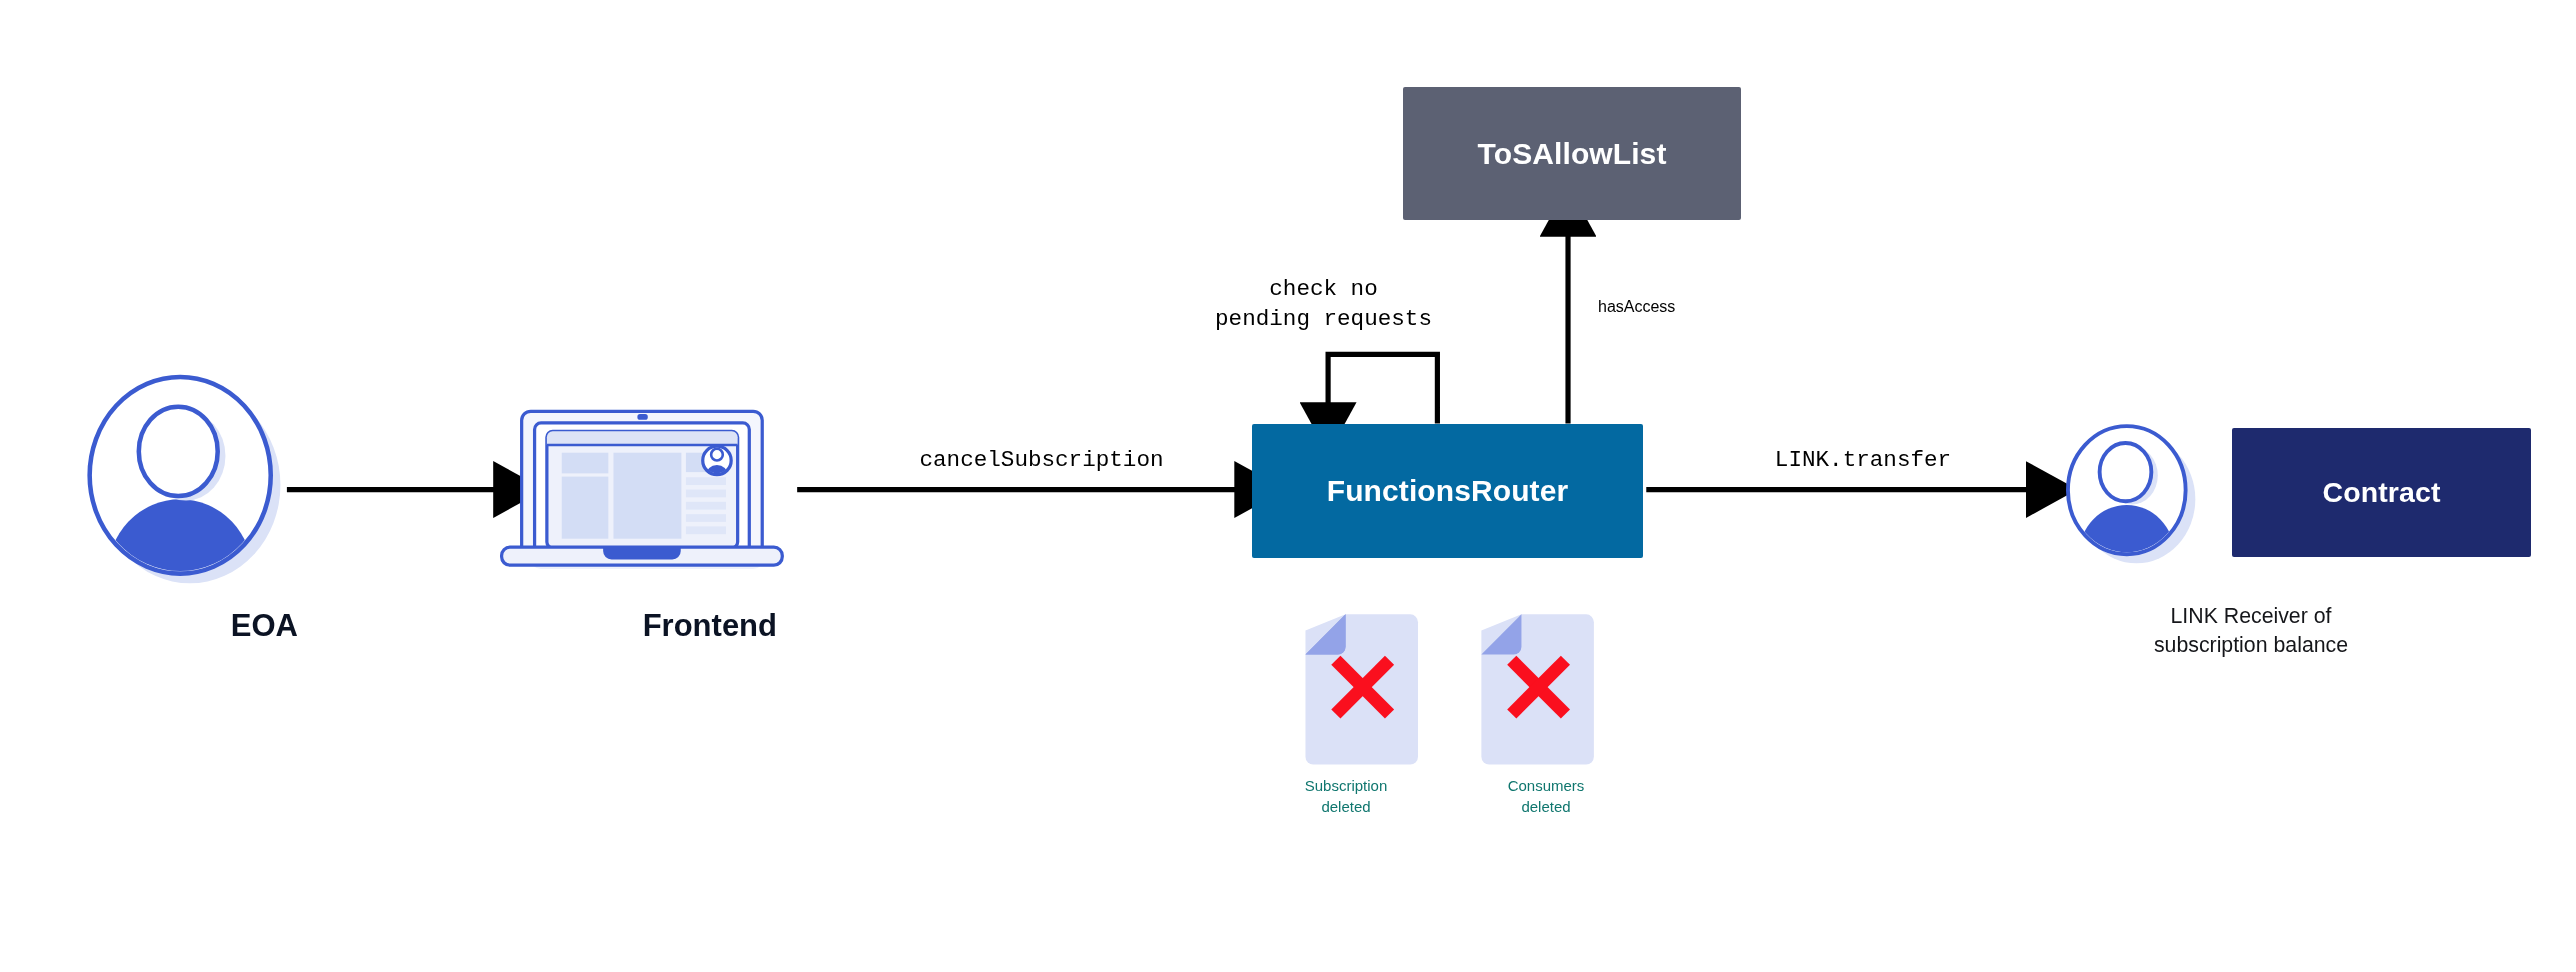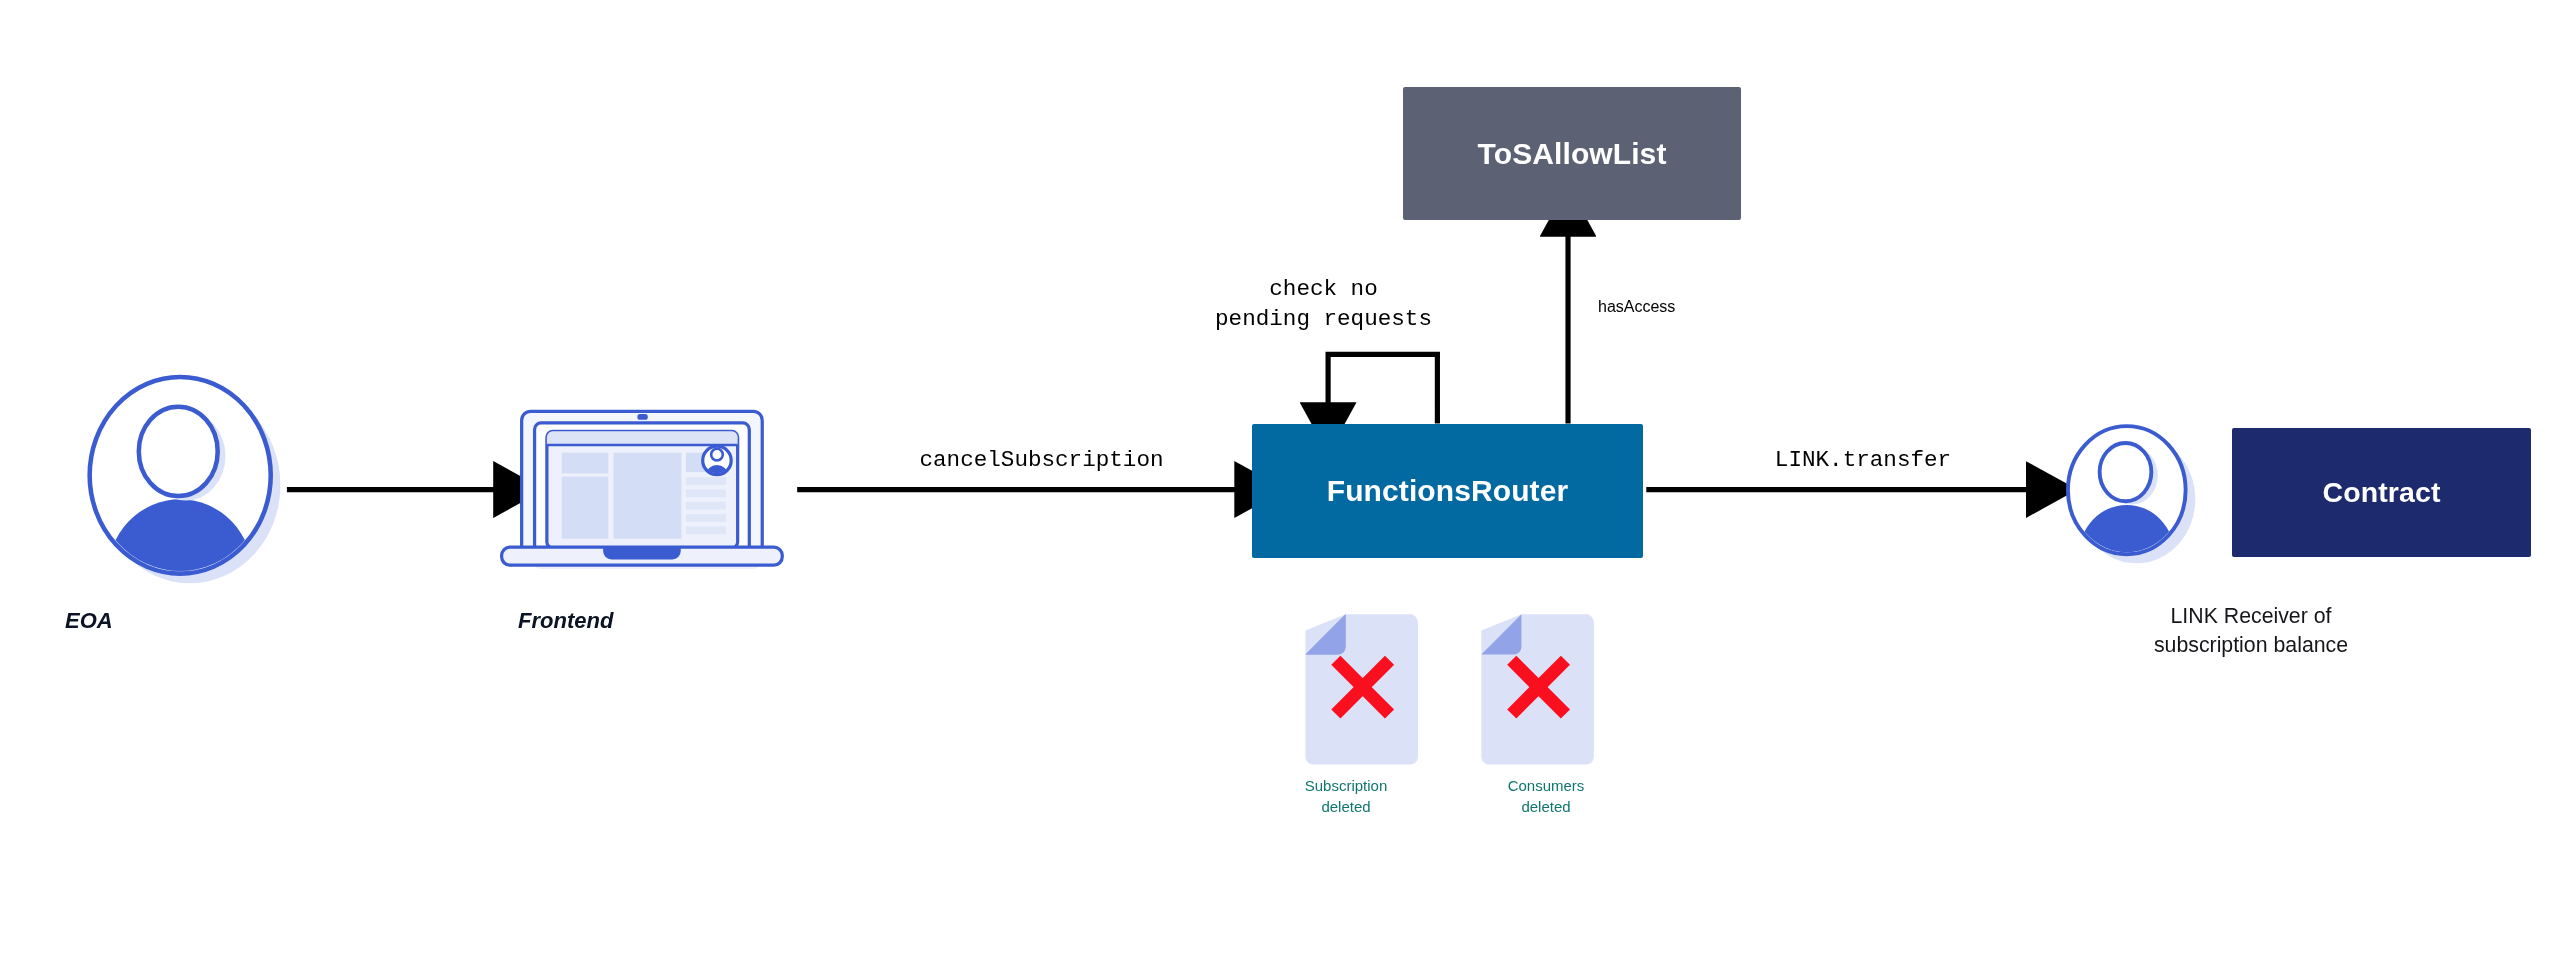--- a/index.html
+++ b/index.html
@@ -48,25 +48,24 @@
     left: 2224px; top: 428px;
     width: 299px; height: 129px;
     background: #1e2a6e;
     font-size: 28.5px;
     margin-left: 8px;
   }
 
   
   .node-caption {
     position: absolute;
-    text-align: left;
+    text-align: right;
     color: #0b1324;
     font-weight: bold;
-    font-size: 22px;
-    font-style: italic;
+    font-size: 31px;
   }
   #eoa-caption { left: 65px; top: 608px; width: 233px; }
   #frontend-caption { left: 518px; top: 608px; width: 259px; }
 
   .sub-caption {
     position: absolute;
     text-align: center;
     color: #15161a;
     font-size: 21.3px;
     line-height: 1.38;

